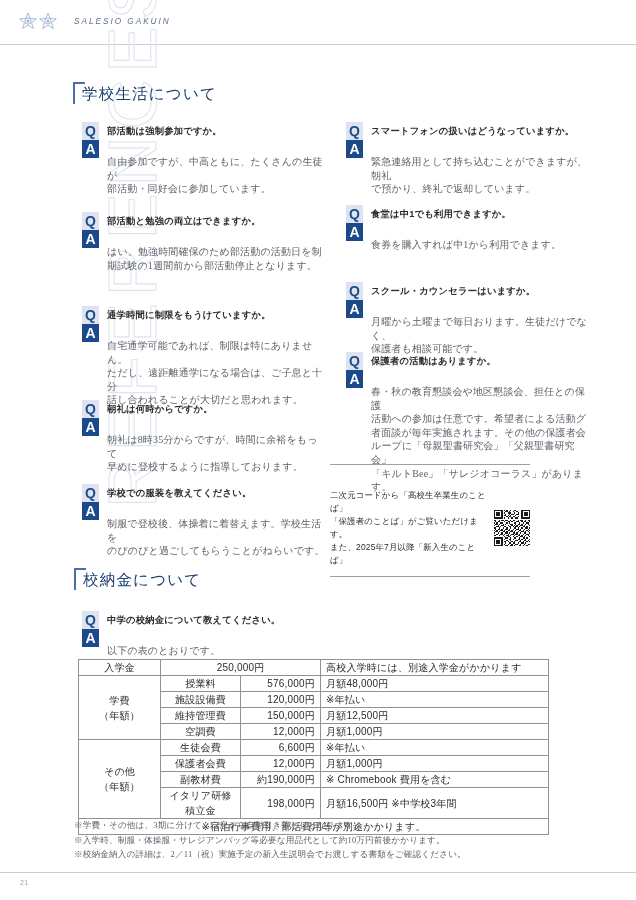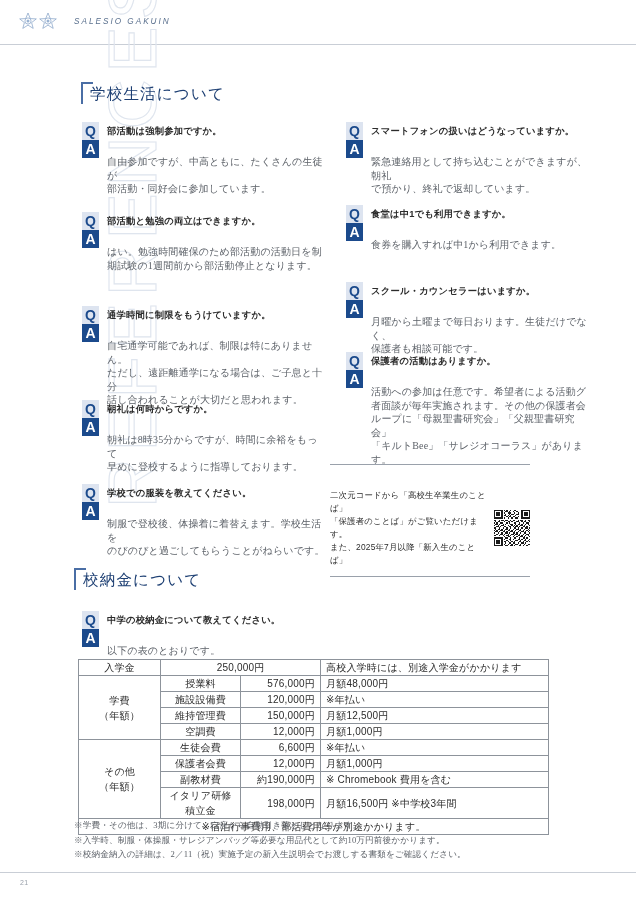--- a/index.html
+++ b/index.html
@@ -86,21 +86,21 @@
     width: 12px; height: 1.6px;
     background: #4a6ea5;
   }
   .section-heading::after {
     content: "";
     position: absolute;
     left: 0; top: 0;
     width: 1.6px; height: 22px;
     background: #4a6ea5;
   }
-  #heading-school-life { left: 81px; top: 82px; }
+  #heading-school-life { left: 73px; top: 82px; }
   #heading-fees        { left: 74px; top: 568px; }
 
   
   .qa {
     position: absolute;
     width: 246px;
   }
   .qa-row { display: flex; align-items: flex-start; }
   .badge {
     width: 17px;
@@ -375,20 +375,21 @@
 </div>
 
 <div class="qa" style="left:346px; top:352px;">
   <div class="qa-row">
     <span class="badge badge-q">Q</span>
     <span class="qa-question">保護者の活動はありますか。</span>
   </div>
   <div class="qa-row">
     <span class="badge badge-a">A</span>
     <div class="qa-answer">
+      <p>春・秋の教育懇談会や地区懇談会、担任との保護</p>
       <p>活動への参加は任意です。希望者による活動グ</p>
       <p>者面談が毎年実施されます。その他の保護者会</p>
       <p>ループに「母親聖書研究会」「父親聖書研究会」</p>
       <p>「キルトBee」「サレジオコーラス」があります。</p>
     </div>
   </div>
 </div>
 
 <div id="qr-notice">
   <div id="qr-notice-text">

